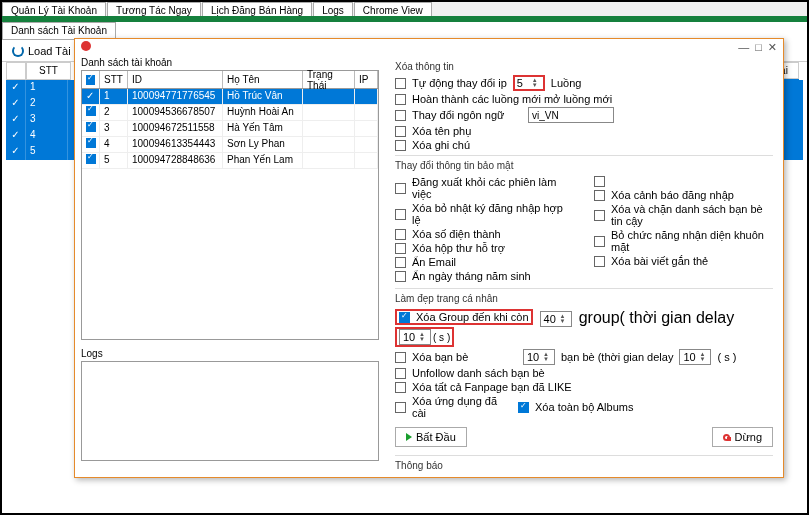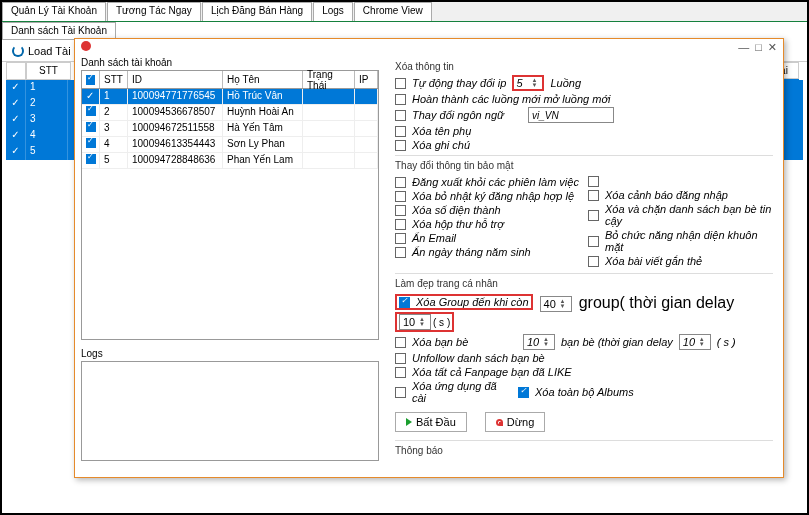--- a/index.html
+++ b/index.html
@@ -1,18 +1,18 @@
 <!DOCTYPE html>
 <html><head>
 <meta charset="utf-8">
 <style>
 * { box-sizing: border-box; font-family: "Segoe UI", Tahoma, sans-serif; font-size: 11px; }
 body { margin: 0; padding: 0; background: #fff; width: 809px; height: 515px; overflow: hidden; position: relative; border: 2px solid #000; }
 .main-window { width: 100%; height: 100%; background: #fff; position: relative; }
-.top-tabs { display: flex; border-bottom: 1px solid #15803d; height: 20px; background: #f0f0f0; }
+.top-tabs { display: flex; border-bottom: 6px solid #15803d; height: 20px; background: #f0f0f0; }
 .top-tabs .tab { padding: 2px 8px; border: 1px solid #aaa; border-bottom: none; background: #fff; margin-right: 1px; cursor: pointer; font-size: 10px; }
 .sub-tabs { display: flex; height: 18px; background: #fff; }
 .sub-tabs .tab { padding: 2px 8px; border: 1px solid #aaa; font-size: 10px; }
 .toolbar { height: 22px; display: flex; align-items: center; padding: 2px 4px; border-bottom: 1px solid #ccc; }
 .toolbar .btn { display: flex; align-items: center; padding: 2px 6px; cursor: pointer; font-size: 10px; }
 .icon-refresh { width: 12px; height: 12px; border: 2px solid #06a; border-radius: 50%; border-top-color: transparent; margin-right: 4px; display: inline-block; }
 .bg-table { position: absolute; top: 60px; left: 4px; right: 4px; }
 .bg-header { display: flex; background: #fff; height: 18px; }
 .bg-header .col { border: 1px solid #ccc; padding: 2px 4px; font-size: 10px; }
 .bg-row { display: flex; height: 16px; background: #0078d7; color: #fff; }
@@ -34,31 +34,31 @@
 .acct-row { display: flex; height: 16px; border-bottom: 1px solid #eee; }
 .acct-row .td { border-right: 1px solid #eee; padding: 1px 4px; font-size: 10px; white-space: nowrap; overflow: hidden; }
 .acct-row.sel { background: #0078d7; color: #fff; }
 .chkbox { width: 10px; height: 10px; background: #0078d7; display: inline-block; position: relative; }
 .chkbox::after { content: "✓"; color: #fff; font-size: 8px; position: absolute; top: -2px; left: 1px; }
 .logs-area { margin-top: 8px; }
 .logs-box { border: 1px solid #999; height: 100px; margin-top: 2px; }
 
 .dlg-right { flex: 1; padding: 18px 10px 6px 10px; overflow-y: auto; }
 .group-title { font-size: 10px; margin: 4px 0 3px 0; color: #333; }
-.field-row { display: flex; align-items: center; margin: 2px 0; font-size: 10px; gap: 6px; font-style: italic; }
+.field-row { display: flex; align-items: center; margin: 2px 0; font-size: 10px; gap: 6px; }
 .ck { width: 11px; height: 11px; border: 1px solid #666; background: #fff; flex-shrink: 0; }
 .ck.on { background: #0078d7; position: relative; border-color: #0078d7; }
 .ck.on::after { content: "✓"; color: #fff; font-size: 8px; position: absolute; top: -2px; left: 1px; }
 .spin { width: 32px; height: 16px; border: 1px solid #888; display: flex; align-items: center; padding: 0 3px; font-size: 10px; position: relative; }
 .spin .arrows { position: absolute; right: 1px; top: 0; bottom: 0; width: 10px; display: flex; flex-direction: column; justify-content: center; font-size: 6px; line-height: 5px; color: #555; }
 .txt-input { border: 1px solid #888; height: 16px; padding: 0 3px; font-size: 10px; display: flex; align-items: center; }
 .hl-red { border: 2px solid #d33 !important; padding: 0 2px; }
-.two-col { display: flex; gap: 8px; }
+.two-col { display: flex; gap: 20px; }
 .two-col > div { flex: 1; }
-.btn-row { display: flex; gap: 18px; margin: 8px 0; justify-content: flex-start; }
+.btn-row { display: flex; gap: 18px; margin: 8px 0; justify-content: space-between; }
 .run-btn { border: 1px solid #aaa; padding: 3px 10px; display: flex; align-items: center; gap: 4px; cursor: pointer; font-size: 10px; }
 .play-ico { width: 0; height: 0; border-left: 6px solid #1a9e2e; border-top: 4px solid transparent; border-bottom: 4px solid transparent; }
 .stop-ico { width: 7px; height: 7px; border: 2px solid #d33; border-radius: 50%; position: relative; }
 .stop-ico::after { content: ""; width: 4px; height: 4px; background: #d33; position: absolute; top: 1.5px; left: 1.5px; }
 hr { border: none; border-top: 1px solid #ddd; margin: 4px 0; }
 </style>
 </head>
 <body>
 
 <div class="main-window">

